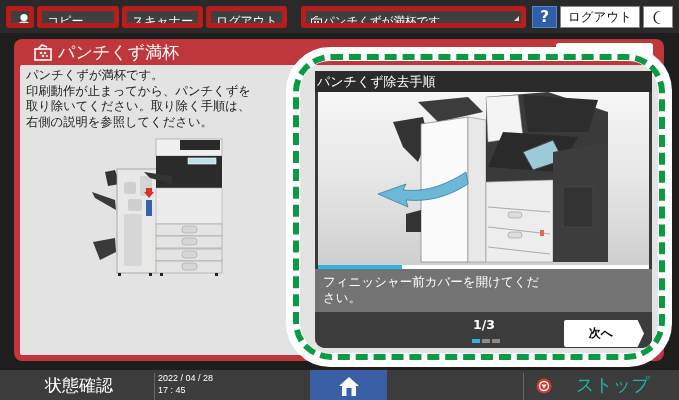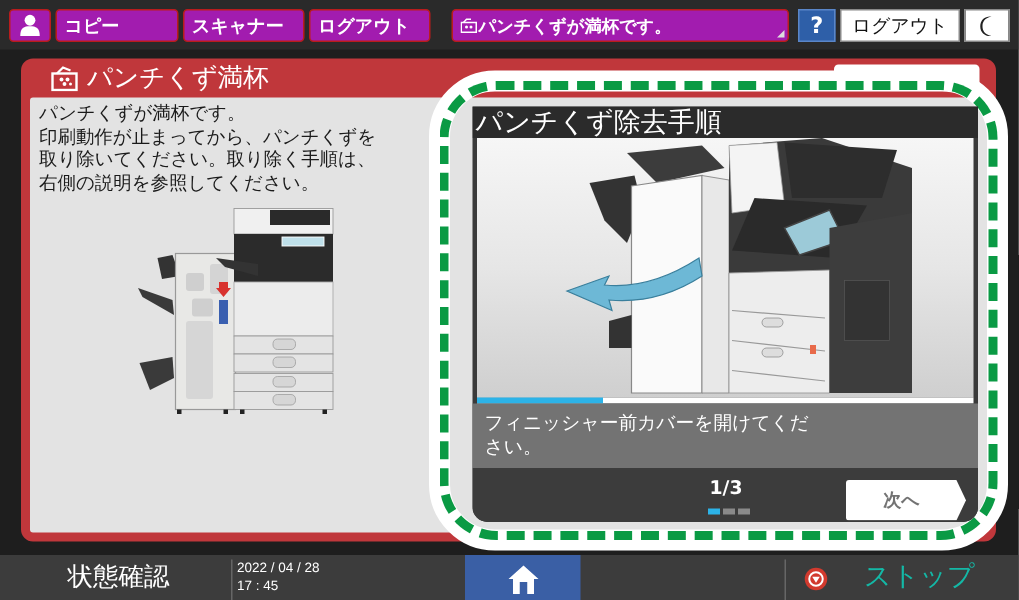--- a/index.html
+++ b/index.html
@@ -1,22 +1,22 @@
 <!DOCTYPE html>
 <html><head>
 <meta charset="utf-8">
 <style>
   * { box-sizing: border-box; margin: 0; padding: 0; }
   html, body { width: 679px; height: 400px; overflow: hidden; background: #1e1e1e; }
   body { position: relative; font-family: "DejaVu Sans", "Liberation Sans", sans-serif; color: #222; }
 
   
   .topbar { position: absolute; left: 0; top: 0; width: 679px; height: 33px; background: #2a2a2a; }
-  .tb-btn { position: absolute; top: 6px; height: 22px; background: #a21caf; border: 1px solid #b91c1c; border-radius: 3px;
-            color: #fff; font-size: 12px; line-height: 20px; padding-left: 5px; white-space: nowrap; overflow: hidden; font-weight: bold; }
+  .tb-btn { position: absolute; top: 6px; height: 22px; background: #404040; border: 5px solid #b91c1c; border-radius: 3px;
+            color: #fff; font-size: 12px; line-height: 20px; padding-left: 5px; white-space: nowrap; overflow: hidden; }
   .tb-user { left: 6px; width: 28px; padding: 0; }
   .tb-user svg { position: absolute; left: 6px; top: 2px; }
   .tb-copy { left: 37px; width: 82px; }
   .tb-scan { left: 122px; width: 81px; }
   .tb-fax  { left: 206px; width: 81px; }
   .tb-status { left: 301px; width: 225px; font-size: 11.5px; }
   .tb-status .corner { position: absolute; right: 2px; bottom: 2px; width: 0; height: 0;
                        border-left: 5px solid transparent; border-bottom: 5px solid #ddd; }
   .tb-help { position: absolute; left: 532px; top: 6px; width: 25px; height: 22px; background: #2e5fa8; border: 1px solid #5a86c8;
              color: #fff; font-size: 15px; font-weight: bold; text-align: center; line-height: 20px; }
@@ -35,33 +35,33 @@
 
   .machine-illus { position: absolute; left: 60px; top: 112px; }
 
   
   .hl-white { position: absolute; left: 286px; top: 47px; width: 386px; height: 320px; border: 14px solid #fff; border-radius: 44px; }
   .hl-dash { position: absolute; left: 293px; top: 54px; width: 372px; height: 306px; border: 6px dashed #0a9a44; border-radius: 38px; }
   .hl-tab { position: absolute; left: 556px; top: 43px; width: 97px; height: 14px; background: #fff; border-radius: 3px 3px 0 0; }
 
   
   .proc { position: absolute; left: 315px; top: 71px; width: 337px; height: 277px; background: #3a3a3a; border-radius: 0 0 10px 10px; overflow: hidden; }
-  .proc-title { position: absolute; left: 0; top: 0; width: 100%; height: 21px; background: #2b2b2b; color: #fff; font-size: 18px; line-height: 21px; padding-left: 2px; }
+  .proc-title { position: absolute; left: 0; top: 0; width: 100%; height: 21px; background: #2b2b2b; color: #fff; font-size: 13px; line-height: 21px; padding-left: 2px; }
   .proc-image { position: absolute; left: 3px; top: 21px; width: 331px; height: 173px;
                 background: linear-gradient(#f6f6f6, #e6e6e6 50%, #cfcfcf); overflow: hidden; }
   .proc-progress { position: absolute; left: 3px; top: 194px; width: 331px; height: 4px; background: #fff; }
   .proc-progress-fill { width: 84px; height: 4px; background: #2cb3e8; }
   .proc-step { position: absolute; left: 0; top: 198px; width: 100%; height: 43px; background: #737373; color: #fff;
                font-size: 12.5px; line-height: 16px; padding: 5px 0 0 8px; width: 337px; }
   .proc-footer { position: absolute; left: 0; top: 241px; width: 100%; height: 36px; background: #3c3c3c; font-weight: bold; }
   .proc-page { position: absolute; left: 154px; top: 5px; width: 30px; text-align: center; color: #fff; font-size: 12.5px; }
   .proc-dots { position: absolute; left: 157px; top: 27px; display: flex; gap: 2px; }
   .proc-dots span { width: 8px; height: 4px; background: #8a8a8a; }
   .proc-dots span.on { background: #2cb3e8; }
-  .proc-next { position: absolute; left: 249px; top: 8px; width: 80px; height: 27px; background: #fff; color: #737373; font-size: 12px;
+  .proc-next { position: absolute; left: 249px; top: 8px; width: 80px; height: 27px; background: #fff; color: #000000; font-size: 12px;
                text-align: center; line-height: 27px; clip-path: polygon(0 0, 92% 0, 100% 50%, 92% 100%, 0 100%); border-radius: 2px; padding-right: 6px; }
 
   
   .bottombar { position: absolute; left: 0; top: 370px; width: 679px; height: 30px; background: #3c3c3c; padding-left: 16px; }
   .bb-status { position: absolute; left: 4px; top: 0; width: 150px; height: 30px; color: #fff; font-size: 17px; text-align: center; line-height: 30px; }
   .bb-sep { position: absolute; left: 154px; top: 3px; width: 1px; height: 27px; background: #666; }
   .bb-date { position: absolute; left: 158px; top: 2px; color: #fff; font-size: 9px; line-height: 12px; font-family: Liberation Sans, sans-serif; }
   .bb-home { position: absolute; left: 310px; top: 0; width: 77px; height: 30px; background: #3a5fa5; }
   .bb-home svg { position: absolute; left: 28px; top: 5px; }
   .bb-sep2 { position: absolute; left: 523px; top: 3px; width: 1px; height: 27px; background: #666; }

